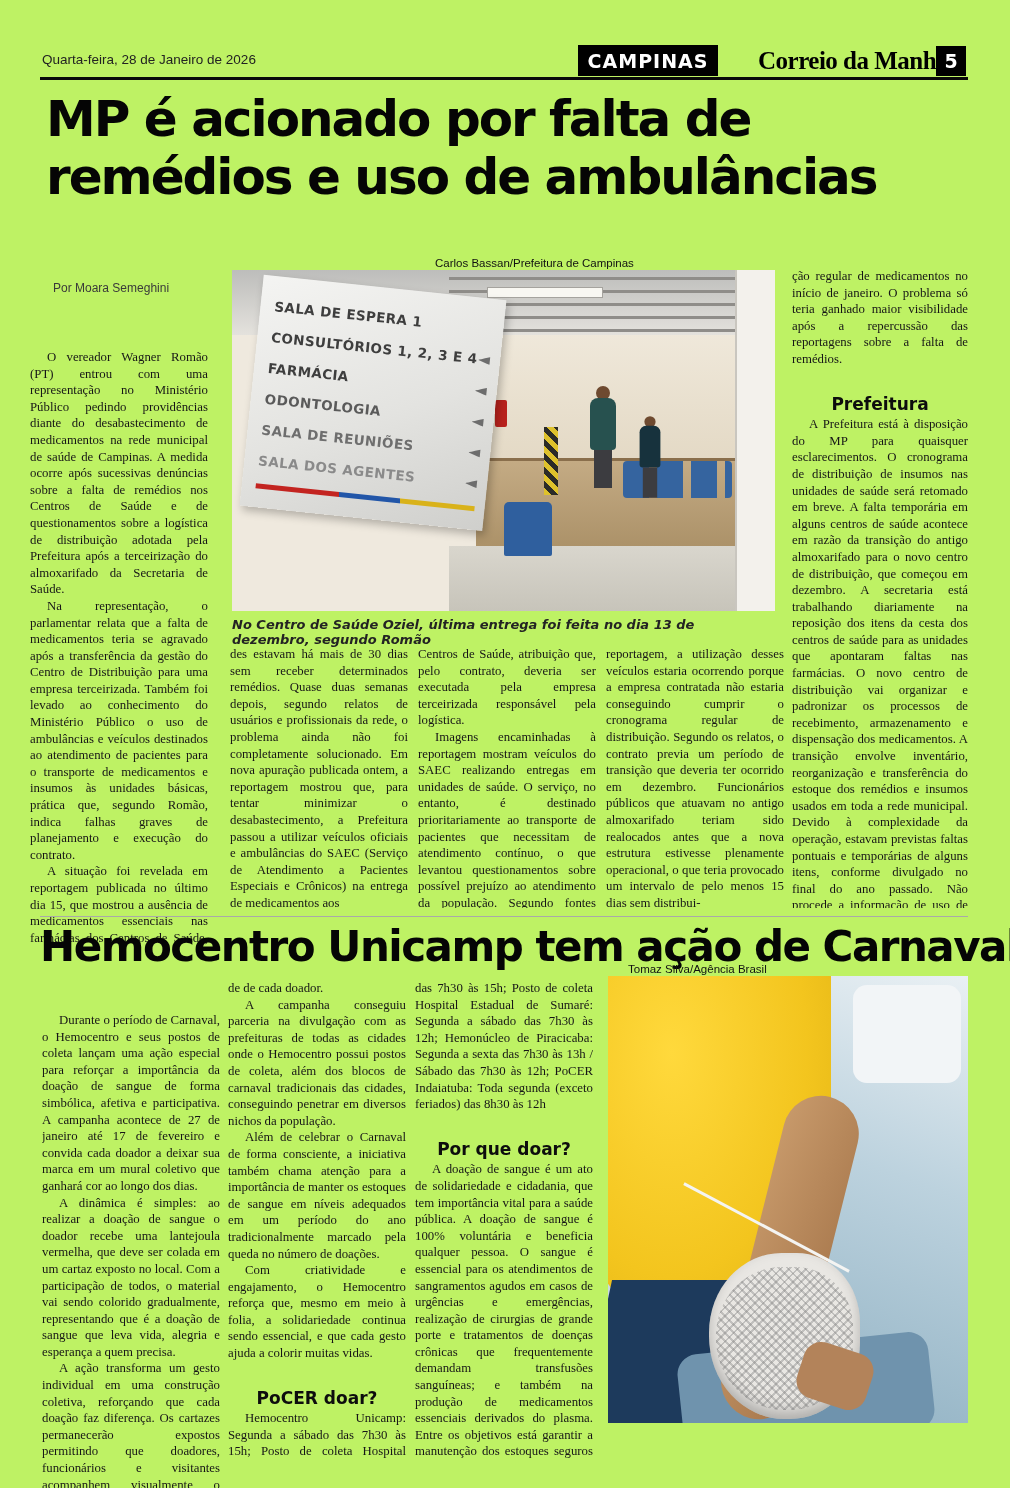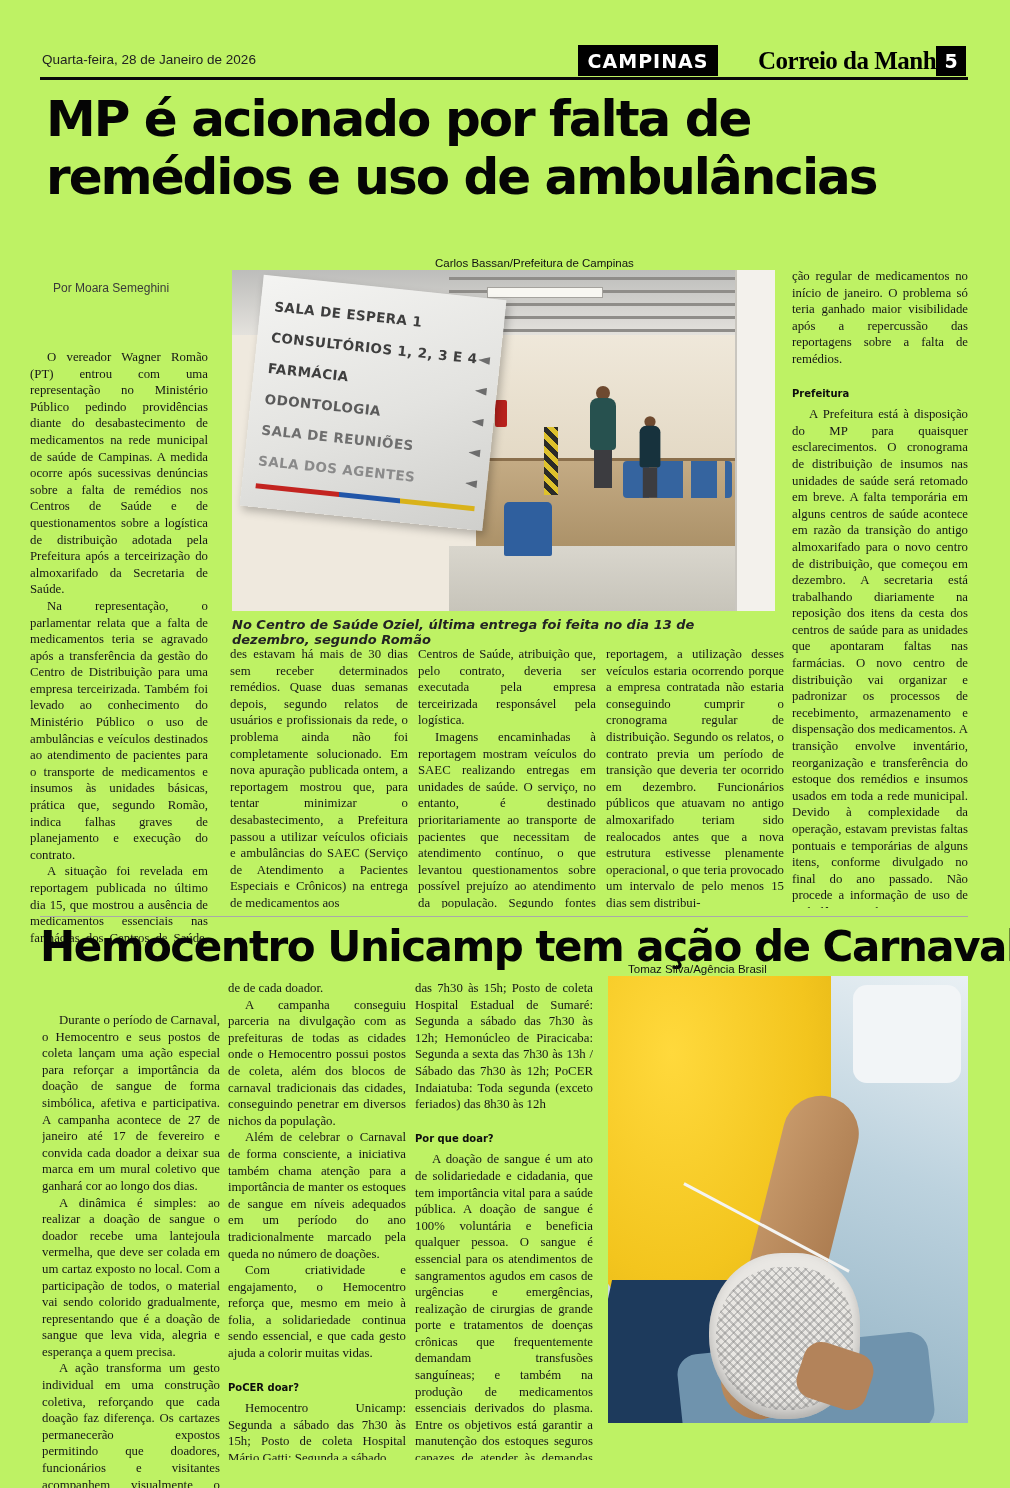--- a/index.html
+++ b/index.html
@@ -31,22 +31,22 @@
     font-family:"DejaVu Sans", sans-serif; font-size:21px; letter-spacing:-0.3px;
     color:#b5482e; }
   .byline { position:absolute; left:53px; top:281px;
     font-family:"Liberation Sans", sans-serif; font-size:12px; color:#3a3a3a; }
 
   .bodycol { position:absolute; font-size:12.8px; line-height:16.6px;
     text-align:justify; overflow:hidden; color:#161616; }
   .bodycol p { margin:0; text-indent:17px; }
   .bodycol p.cont { text-indent:0; }
   .colsub { font-family:"DejaVu Sans", sans-serif; font-weight:bold;
-    font-size:10px; margin:18px 0 4px 0; text-indent:0; color:#0d0d0d;
-    text-align:left; }
+    font-size:17px; margin:28px 0 4px 0; text-indent:0; color:#0d0d0d;
+    text-align:center; }
 
   .a1-col1 { left:30px;  top:310px; width:178px; height:598px;margin-top:39px; }
   .a1-col2 { left:230px; top:646px; width:178px; height:262px; }
   .a1-col3 { left:418px; top:646px; width:178px; height:262px; }
   .a1-col4 { left:606px; top:646px; width:178px; height:262px; }
   .a1-col5 { left:792px; top:268px; width:176px; height:640px; }
 
   .credit { position:absolute; font-family:"Liberation Sans", sans-serif;
     font-size:11.5px; color:#111; text-align:left; }
   .credit1 { left:435px; top:257px; width:340px; }

